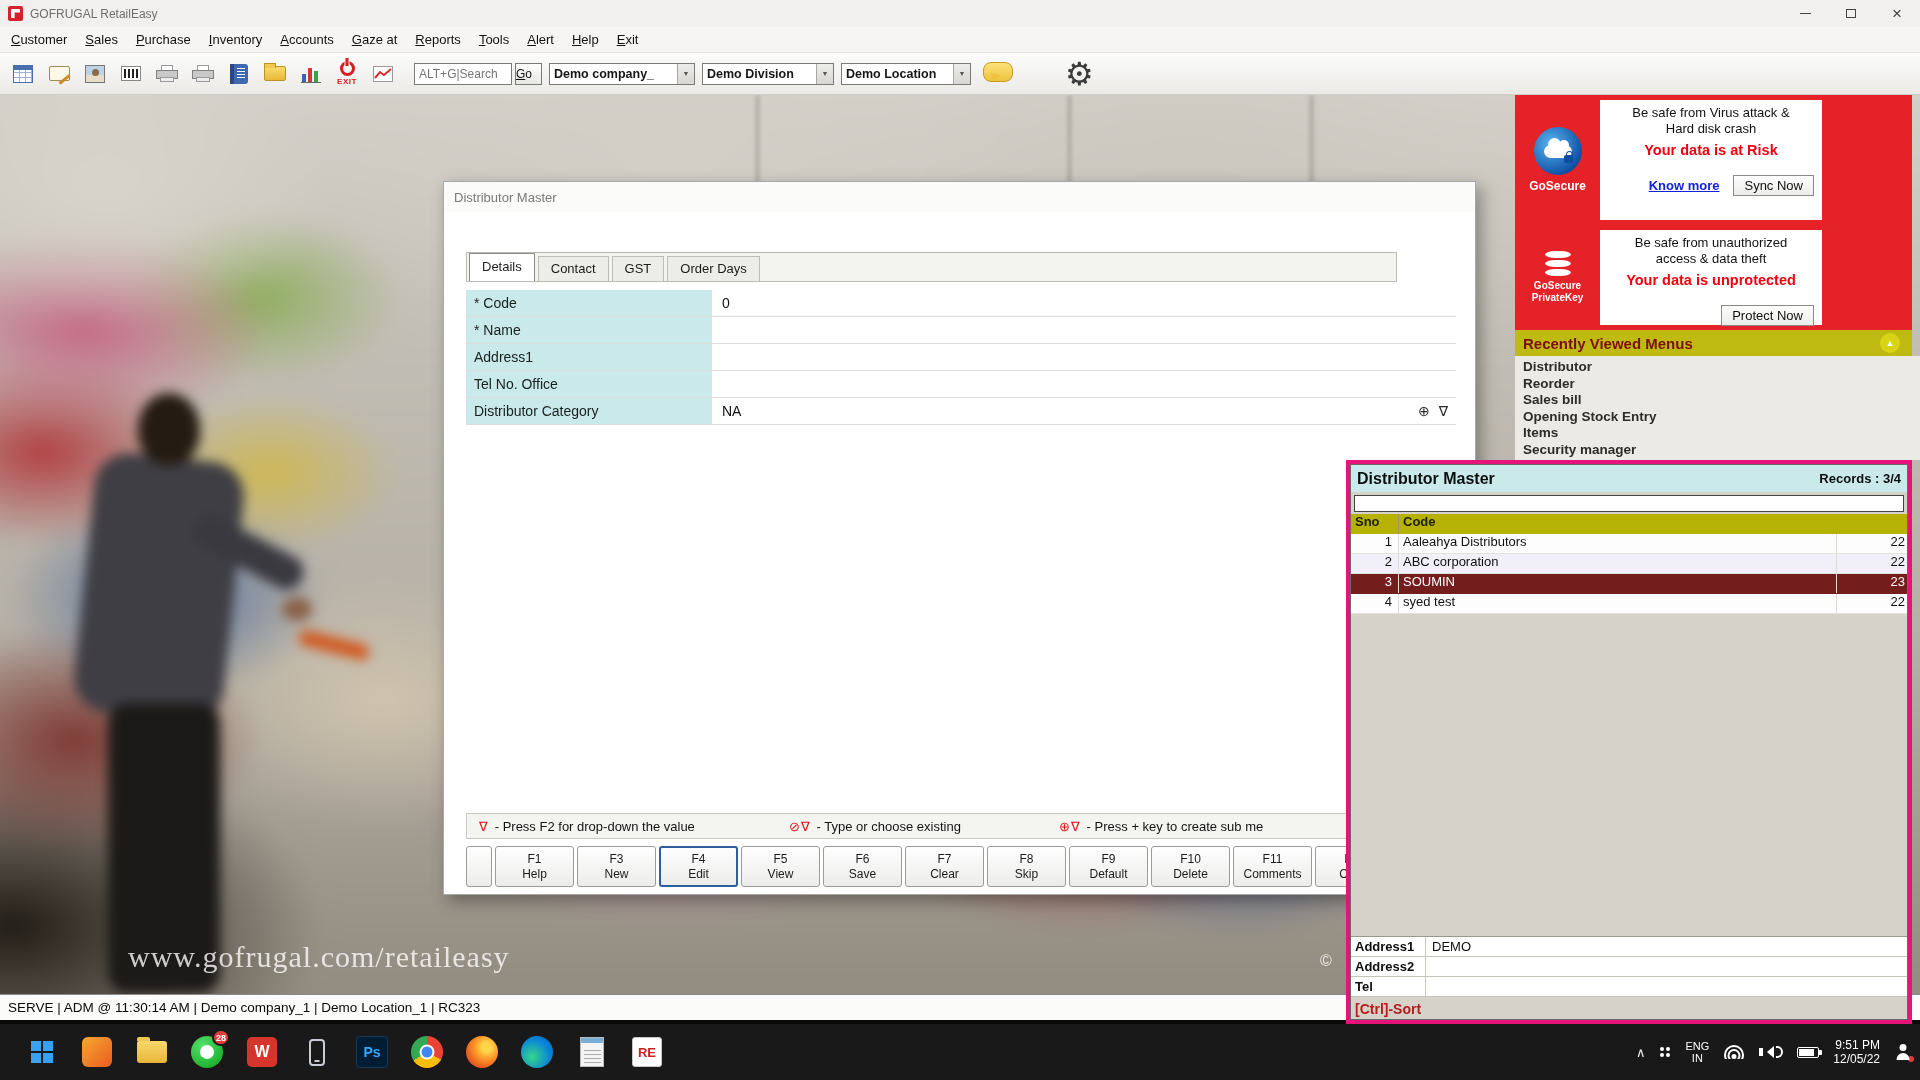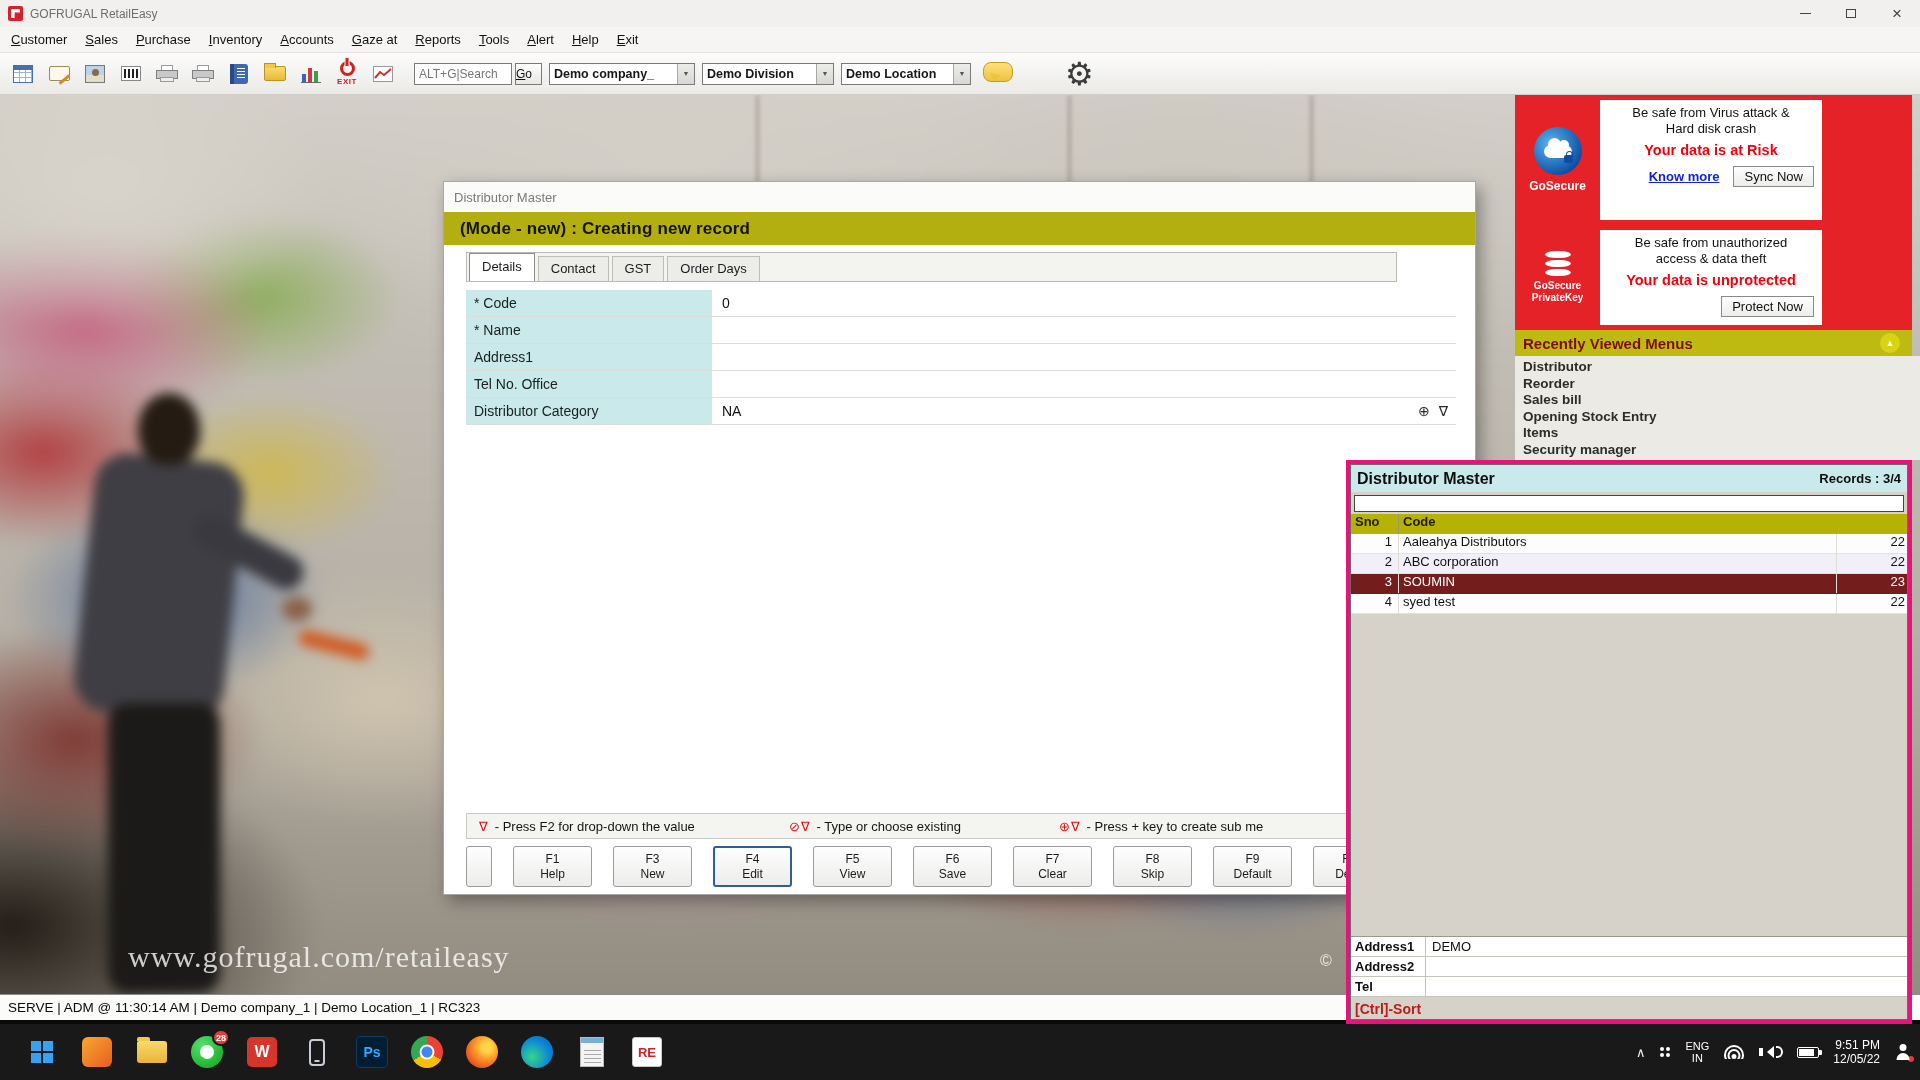--- a/index.html
+++ b/index.html
@@ -122,21 +122,21 @@
   .form{position:absolute;left:22px;top:108px;width:990px}
   .frow{display:flex;height:27px;border-bottom:1px solid #dcdcd8;background:#fff}
   .flabel{width:248px;background:#c9e9ea;border-right:2px solid #fff;font-size:14px;color:#19211f;
     display:flex;align-items:center;padding-left:8px}
   .fvalue{flex:1;font-size:14px;color:#101010;display:flex;align-items:center;padding-left:8px;position:relative}
   .cat-icons{position:absolute;right:8px;top:0;height:100%;display:flex;align-items:center;gap:9px;color:#2a2a2a;font-size:14px}
   .hintbar{position:absolute;left:22px;top:631px;width:990px;height:26px;background:#f4f4f1;border:1px solid #c8c8c4}
   .hg{position:absolute;top:0;height:24px;display:flex;align-items:center;font-size:13px;color:#141414}
   .hg .sym{color:#e01010;margin-right:6px;letter-spacing:1px}
   .hg1{left:12px}.hg2{left:322px}.hg3{left:592px}
-  .fkeys{position:absolute;left:22px;top:664px;display:flex;gap:21px}
+  .fkeys{position:absolute;left:22px;top:664px;display:flex;gap:3px}
   .fk{width:79px;height:41px;border:1px solid #9b9b98;border-radius:3px;background:linear-gradient(#fefefe,#ececea);
     font-size:12px;color:#1c1c1c;display:flex;flex-direction:column;align-items:center;justify-content:center;line-height:15px}
   .fk.blank{width:26px}
   .fk.focused{border:2px solid #2f5d9e}
 
   
   .ad{position:absolute;left:1515px;width:397px;background:#e42227;z-index:5}
   .ad1{top:95px;height:130px}
   .ad2{top:225px;height:105px}
   .ad-logo{position:absolute;left:0;top:0;width:85px;height:100%;display:flex;flex-direction:column;align-items:center;justify-content:center;gap:4px}
@@ -147,21 +147,21 @@
   .cloud::after{content:"";position:absolute;right:3px;top:-5px;width:10px;height:10px;background:#fff;border-radius:50%}
   .gs-lock{position:absolute;right:9px;bottom:12px;width:9px;height:8px;background:#0c4da2;border-radius:2px}
   .gs-lock::before{content:"";position:absolute;left:2px;top:-4px;width:5px;height:5px;border:1.5px solid #0c4da2;border-bottom:none;border-radius:4px 4px 0 0}
   .gs-name{font-size:12px;font-weight:bold;color:#fff}
   .gs-name2{font-size:10px;font-weight:bold;color:#fff;text-align:center;line-height:12px}
   .db-icon{width:26px;display:flex;flex-direction:column;gap:2px;align-items:center}
   .db-icon span{display:block;width:26px;height:7px;background:#fff;border-radius:50%/60%}
   .ad-inner{position:absolute;left:85px;top:5px;bottom:5px;right:90px;background:#fff;padding:5px 6px 4px;text-align:center}
   .ad-line{font-size:13px;color:#111;line-height:16px}
   .ad-warn{font-size:14.5px;font-weight:bold;color:#f2000e;margin-top:5px}
-  .ad-actions{margin-top:8px;display:flex;justify-content:flex-end;align-items:center;gap:14px;padding-right:2px}
+  .ad-actions{margin-top:17px;display:flex;justify-content:flex-end;align-items:center;gap:14px;padding-right:2px}
   .knowmore{font-size:13px;font-weight:bold;color:#1222d8;text-decoration:underline}
   .ad-btn{font-size:13px;color:#111;background:linear-gradient(#fefefe,#ececea);border:1px solid #8a8a86;padding:2px 10px}
   .recent-h{position:absolute;left:1515px;top:330px;width:397px;height:26px;background:#beba12;z-index:5;
     display:flex;align-items:center;padding-left:8px}
   .recent-h .rh-t{font-size:15px;font-weight:bold;color:#7c0d0d}
   .rh-chev{position:absolute;right:12px;top:3px;width:20px;height:20px;border-radius:50%;background:#d8d414;
     display:flex;align-items:center;justify-content:center;font-size:9px;color:#fff}
   .recent-list{position:absolute;left:1515px;top:356px;width:471px;height:104px;background:#eceae4;z-index:5;padding:3px 0 0 8px}
   .ritem{font-size:13.5px;font-weight:bold;color:#2d2d28;line-height:16.5px}
 
@@ -368,21 +368,20 @@
     <span class="dd dd-location">
       <span class="dv">Demo Location</span>
       <span class="da">▼</span>
     </span>
     <span class="chat"></span>
     <span class="gear">⚙</span>
   </div>
 
   <div class="dialog">
     <div class="dlg-title">Distributor Master</div>
-    <div class="dlg-mode">(Mode - new) : Creating new record</div>
     <div class="tabstrip">
       <span class="tab active">Details</span>
       <span class="tab">Contact</span>
       <span class="tab">GST</span>
       <span class="tab">Order Days</span>
     </div>
     <div class="form">
       <div class="frow">
         <span class="flabel">* Code</span>
         <span class="fvalue">0</span>

